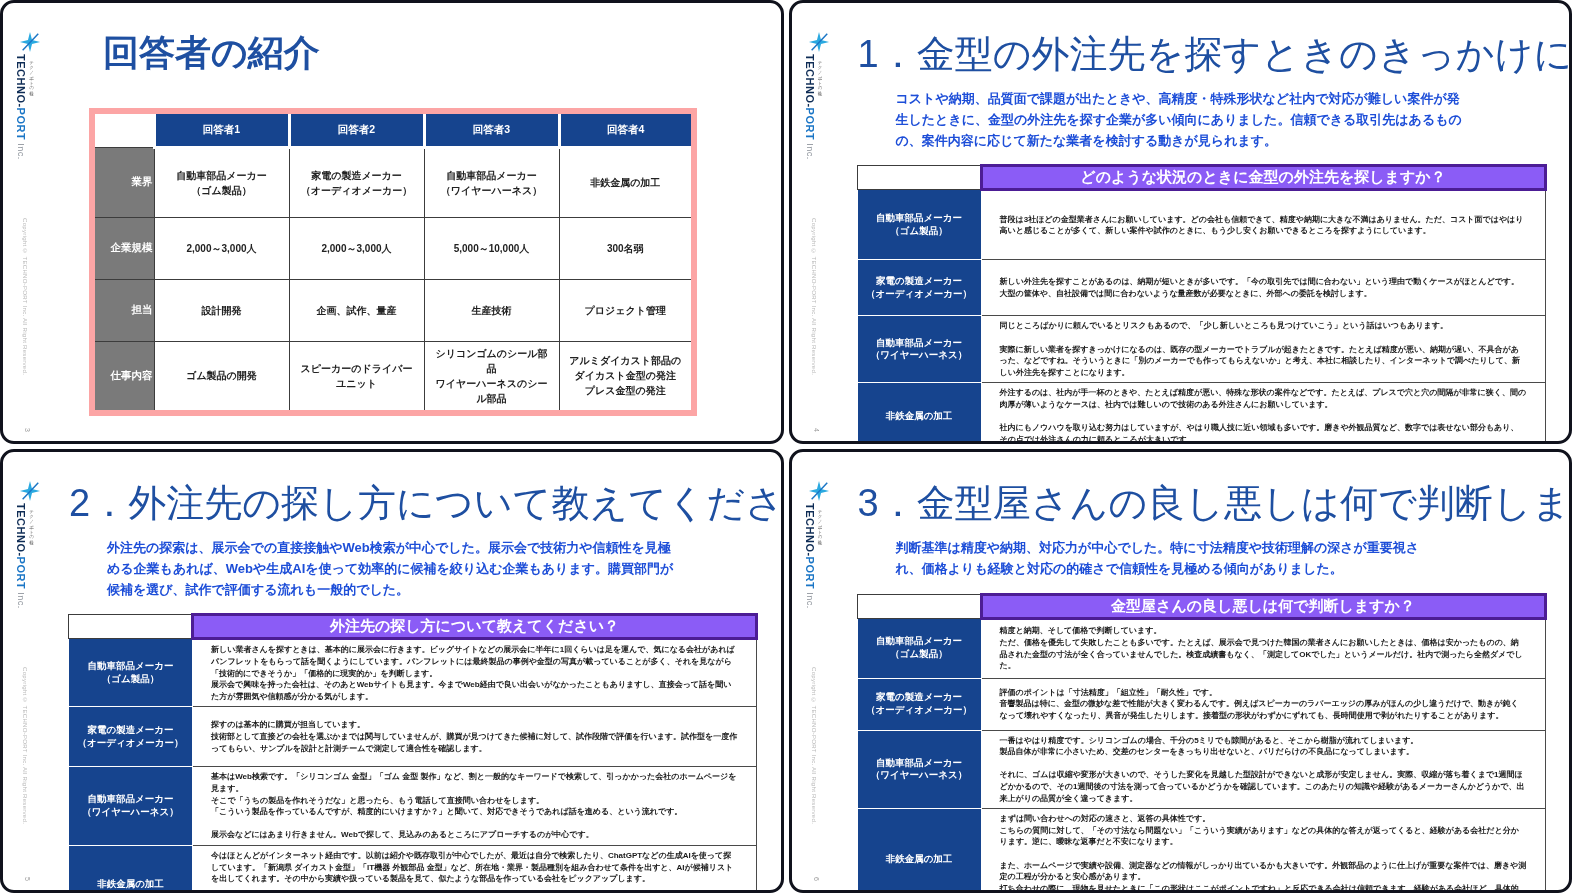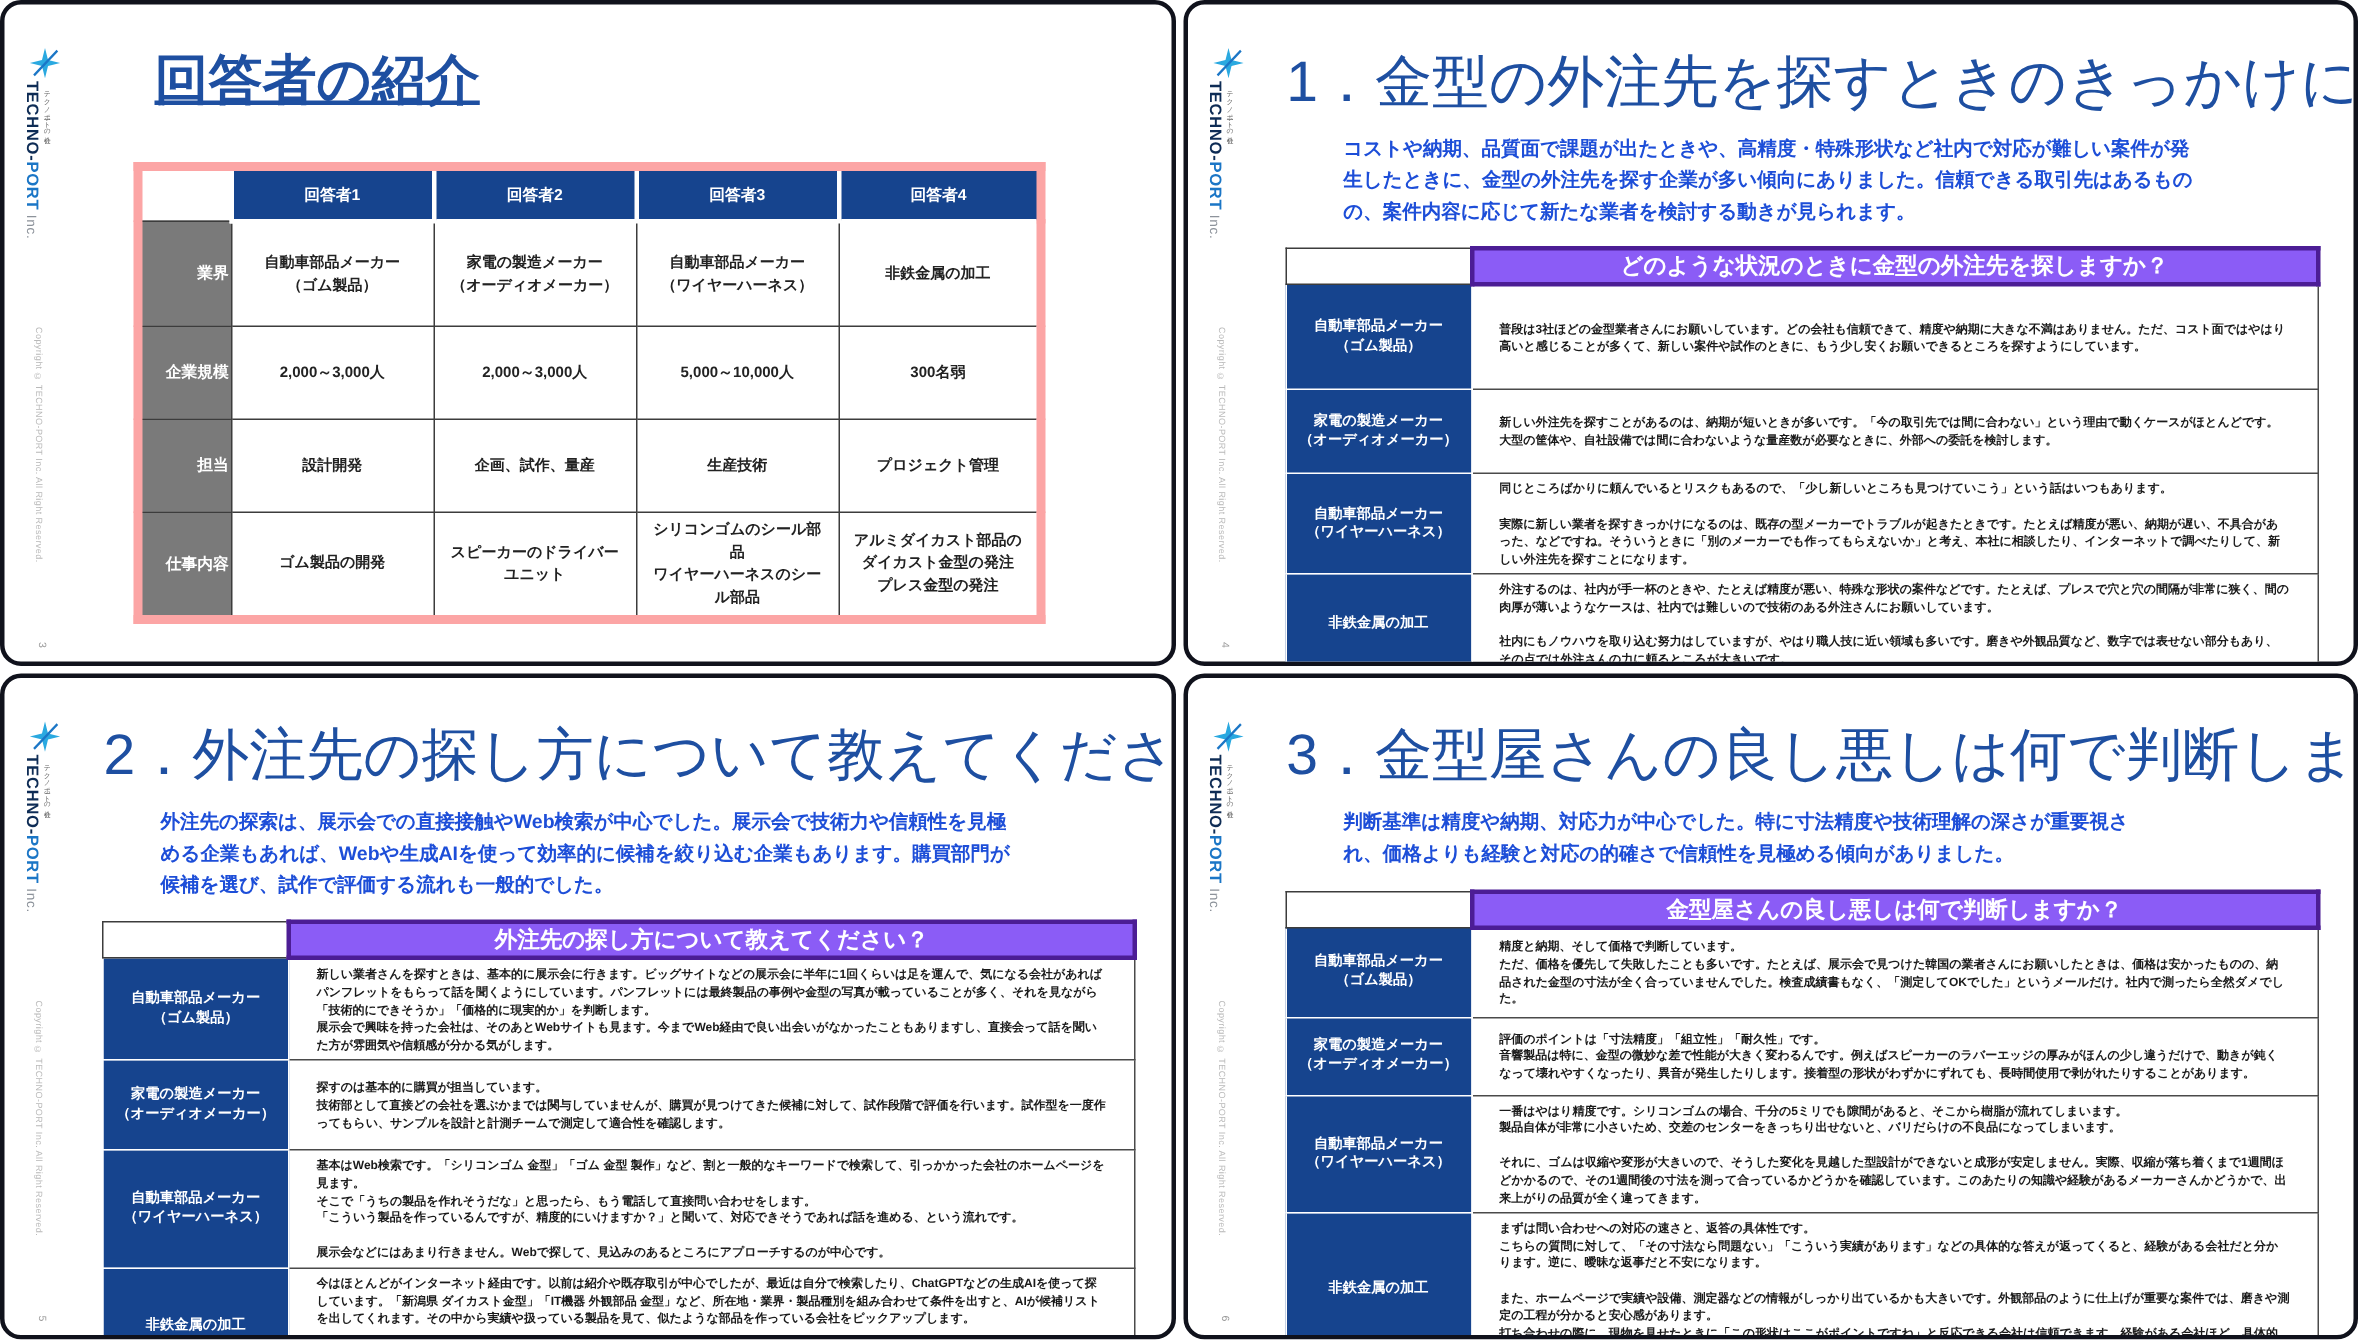--- a/index.html
+++ b/index.html
@@ -12,21 +12,21 @@
   .sparkle{display:block;width:22px;height:22px;margin-left:4px;}
   .logo-body{display:flex;flex-direction:row;gap:2px;margin-top:1px;}
   .logo-text{writing-mode:vertical-rl;font-weight:bold;font-size:11px;letter-spacing:.5px;color:#0e2c55;}
   .logo-text .part2{color:#1b76c6;}
   .logo-text .part3{color:#8d939b;font-weight:normal;font-size:9px;}
   .logo-tagline{writing-mode:vertical-rl;font-size:4.5px;color:#666;padding-top:3px;}
   .copyright{position:absolute;left:19px;top:215px;writing-mode:vertical-rl;font-size:6px;color:#b9b9b9;letter-spacing:.3px;}
   .pagenum{position:absolute;left:21px;bottom:9px;writing-mode:vertical-rl;font-size:7px;color:#9a9a9a;}
   .content{position:absolute;left:56px;top:0;right:0;bottom:0;}
   
-  .s1-title{margin:26px 0 0 44px;font-size:36px;font-weight:bold;color:#1e4fa1;text-decoration:underline;}
+  .s1-title{margin:26px 0 0 44px;font-size:36px;font-weight:bold;color:#1e4fa1;}
   .q-title{margin:26px 10px 0 10px;text-align:center;font-size:38px;font-weight:normal;color:#1e4fa1;white-space:nowrap;}
   .q-intro{margin:9px 0 0 48px;width:574px;font-size:13px;font-weight:bold;color:#1d4ed8;line-height:1.6;}
   .q-intro.narrow{width:540px;}
   
   .p-table{border-collapse:collapse;margin:30px 0 0 30px;table-layout:fixed;border:6px solid #fca5a5;}
   .p-table td{border:1px solid #3c3c3c;box-sizing:border-box;}
   .p-corner{background:#fff;width:62px;}
   .p-head{background:#16448e;color:#fff;font-size:10.5px;font-weight:bold;text-align:center;border:3px solid #fff !important;width:135px;}
   .p-label{background:#7a7a7a;color:#fff;font-weight:bold;font-size:10.5px;text-align:right;}
   .p-cell{background:#fff;font-size:10px;font-weight:600;color:#222;text-align:center;white-space:pre-line;line-height:1.5;padding:2px 6px;}

